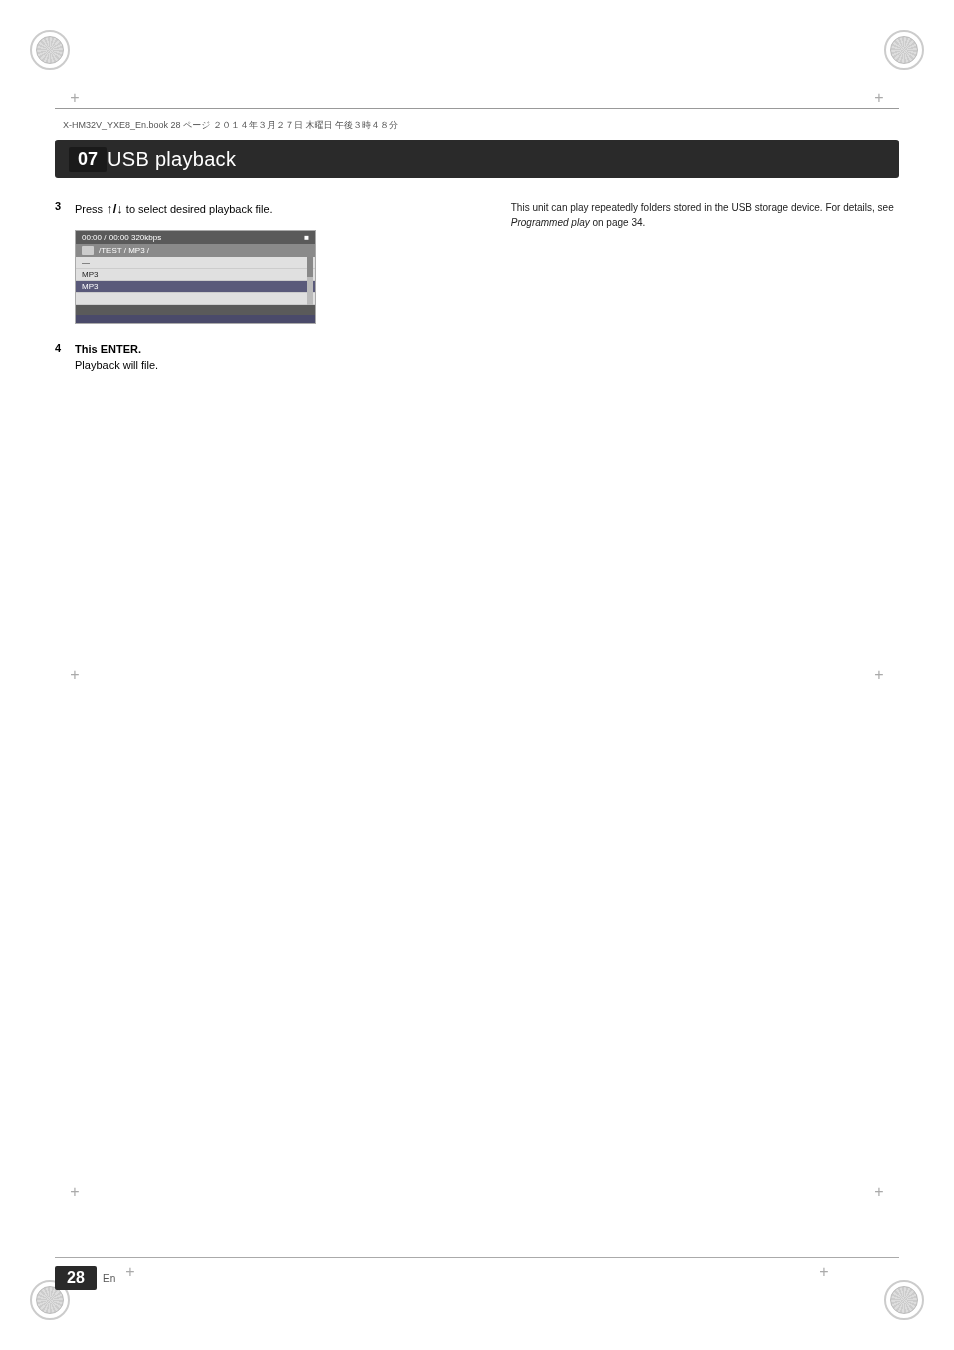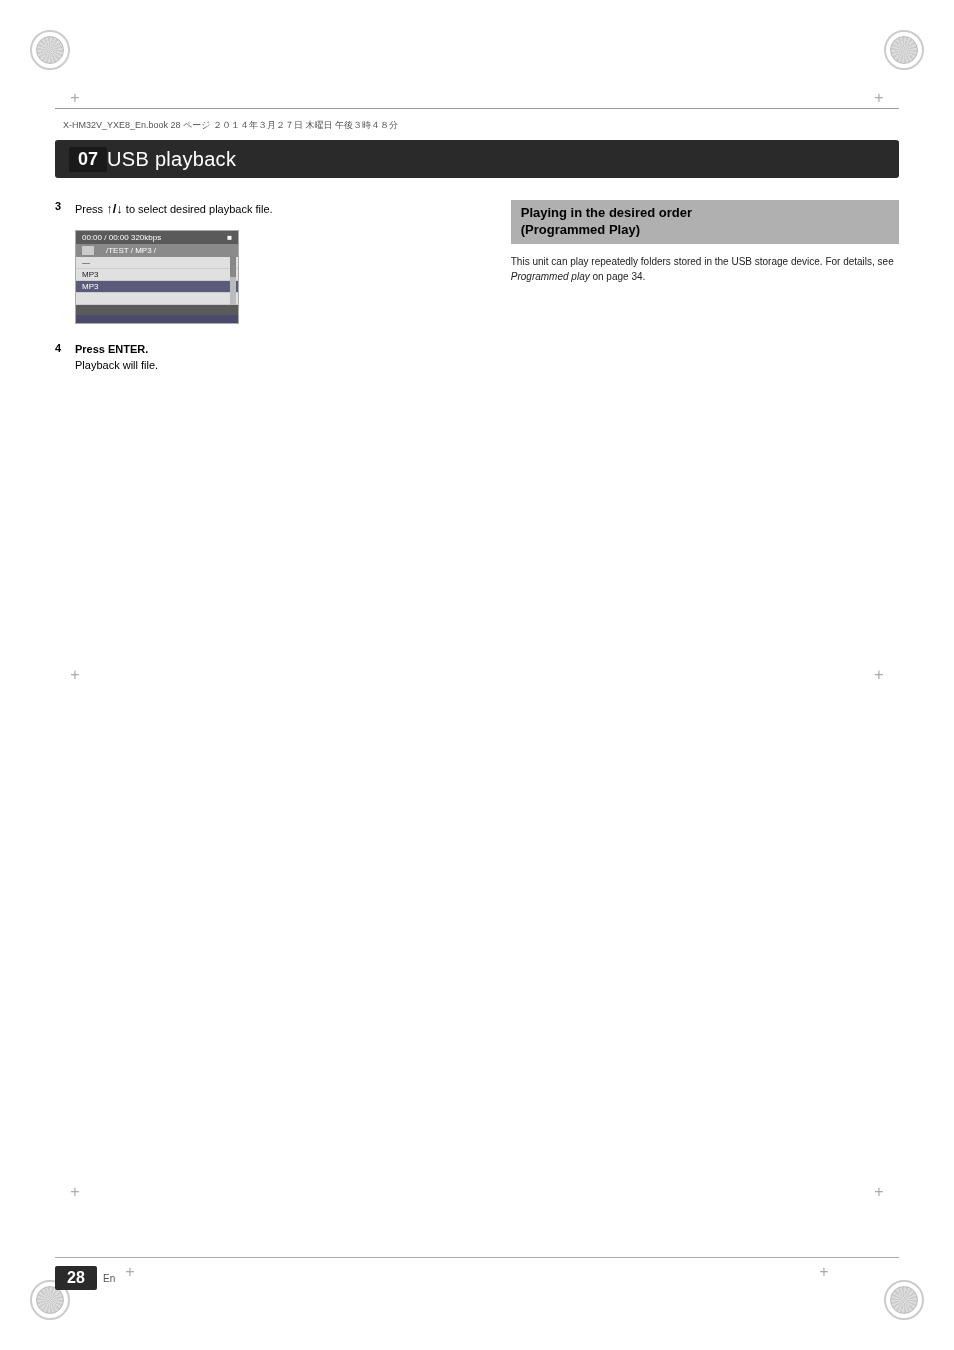--- a/index.html
+++ b/index.html
@@ -97,21 +97,21 @@
 
     .step-text .press-key {
       font-weight: bold;
       font-size: 13px;
     }
 
     
     .screen-mockup {
       margin-left: 20px;
       margin-top: 10px;
-      width: 164px;
+      width: 241px;
       border: 1px solid #aaa;
       background: #c8c8c8;
       font-size: 8.5px;
     }
 
     .screen-top-bar {
       background: #5a5a5a;
       color: #fff;
       padding: 2px 6px;
       font-size: 8px;
@@ -120,21 +120,21 @@
       align-items: center;
     }
 
     .screen-folder-bar {
       background: #8a8a8a;
       color: #fff;
       padding: 2px 6px;
       font-size: 8px;
       display: flex;
       align-items: center;
-      gap: 12px;
+      gap: 5px;
     }
 
     .screen-folder-bar .folder-icon {
       width: 12px;
       height: 9px;
       background: #ccc;
       border-radius: 1px;
       display: inline-block;
     }
 
@@ -368,37 +368,31 @@
       </div>
       <div class="screen-bottom-bar"></div>
       <div class="screen-progress-bar"></div>
     </div>
 
     <div class="step4-container">
       <div class="step-line">
         <span class="step-number">4</span>
         <div>
           <div class="step-text">
-            <strong>Press ENTER.</strong>
+            <strong>This ENTER.</strong>
           </div>
           <div class="step-text">Playback will file.</div>
         </div>
       </div>
     </div>
 
   </div>
 
   <div class="right-column">
 
-    <div class="section-heading-bar">
-      <h2>
-        <span>Playing in the desired order</span><br>
-        <span>(Programmed Play)</span>
-      </h2>
-    </div>
 
     <div class="section-body">
       <span>This unit can play repeatedly folders stored in the USB storage device. For details, see </span><em>Programmed play</em><span> on page 34.</span>
     </div>
 
   </div>
 
 </div>
 
 <div class="footer">

